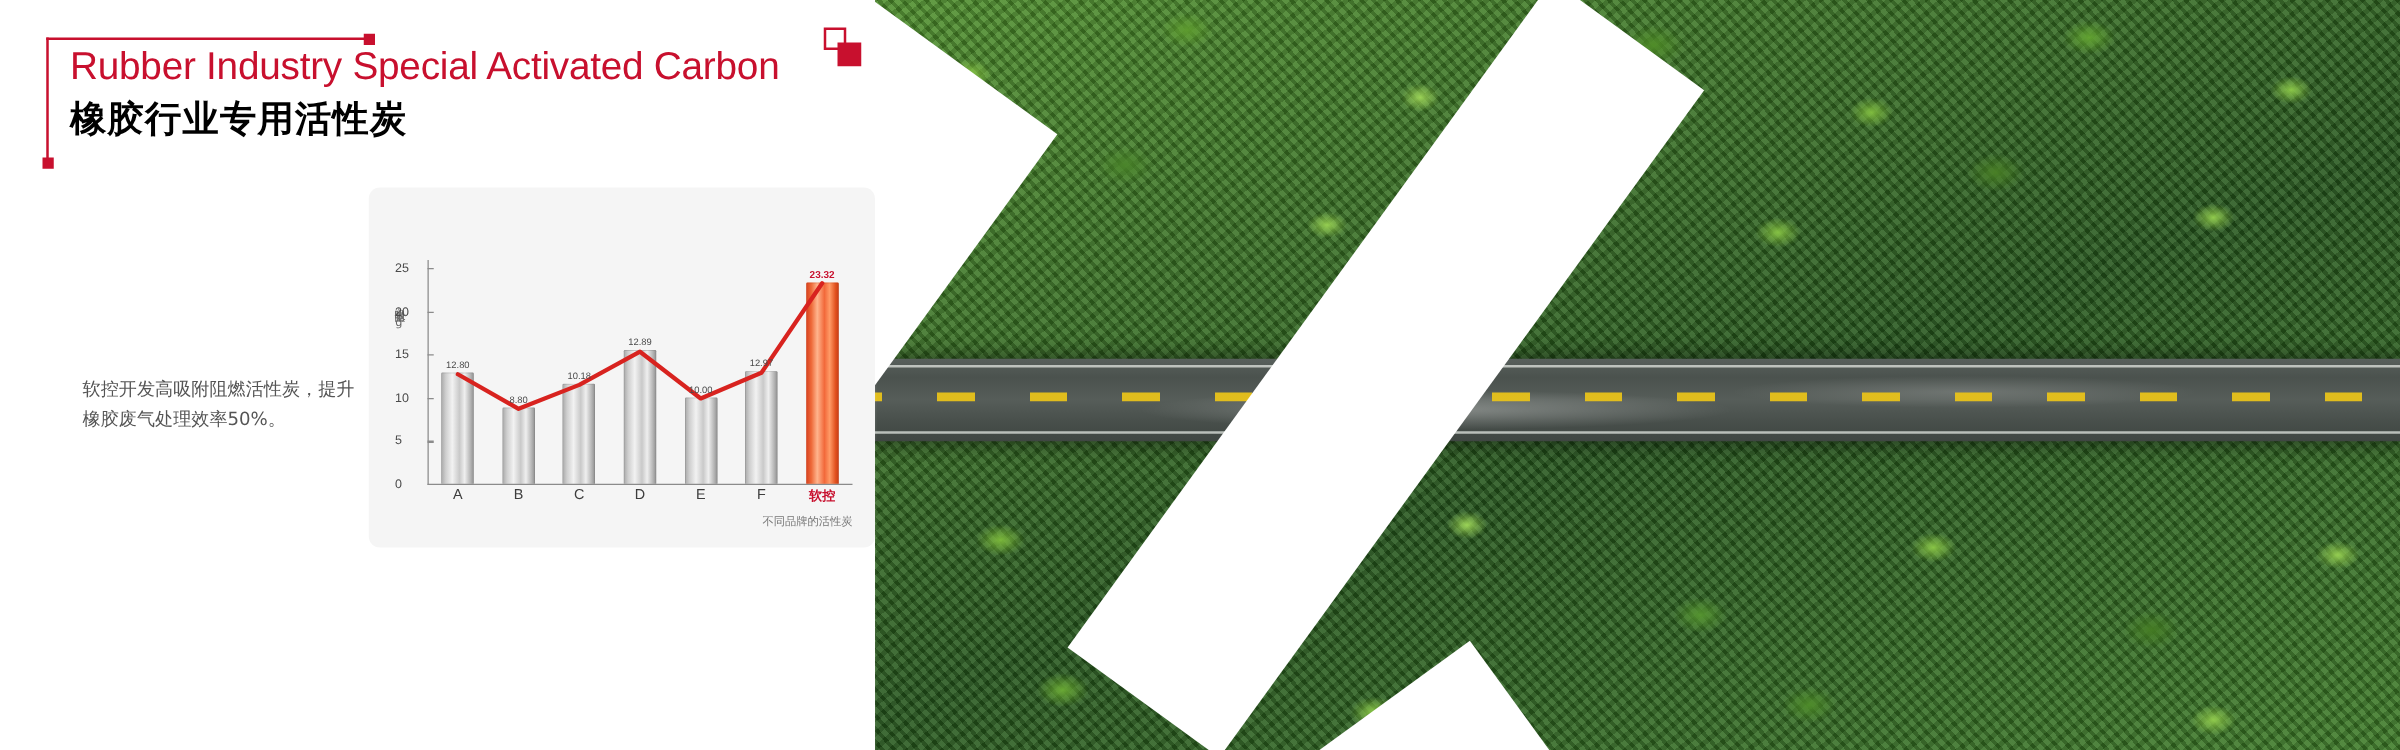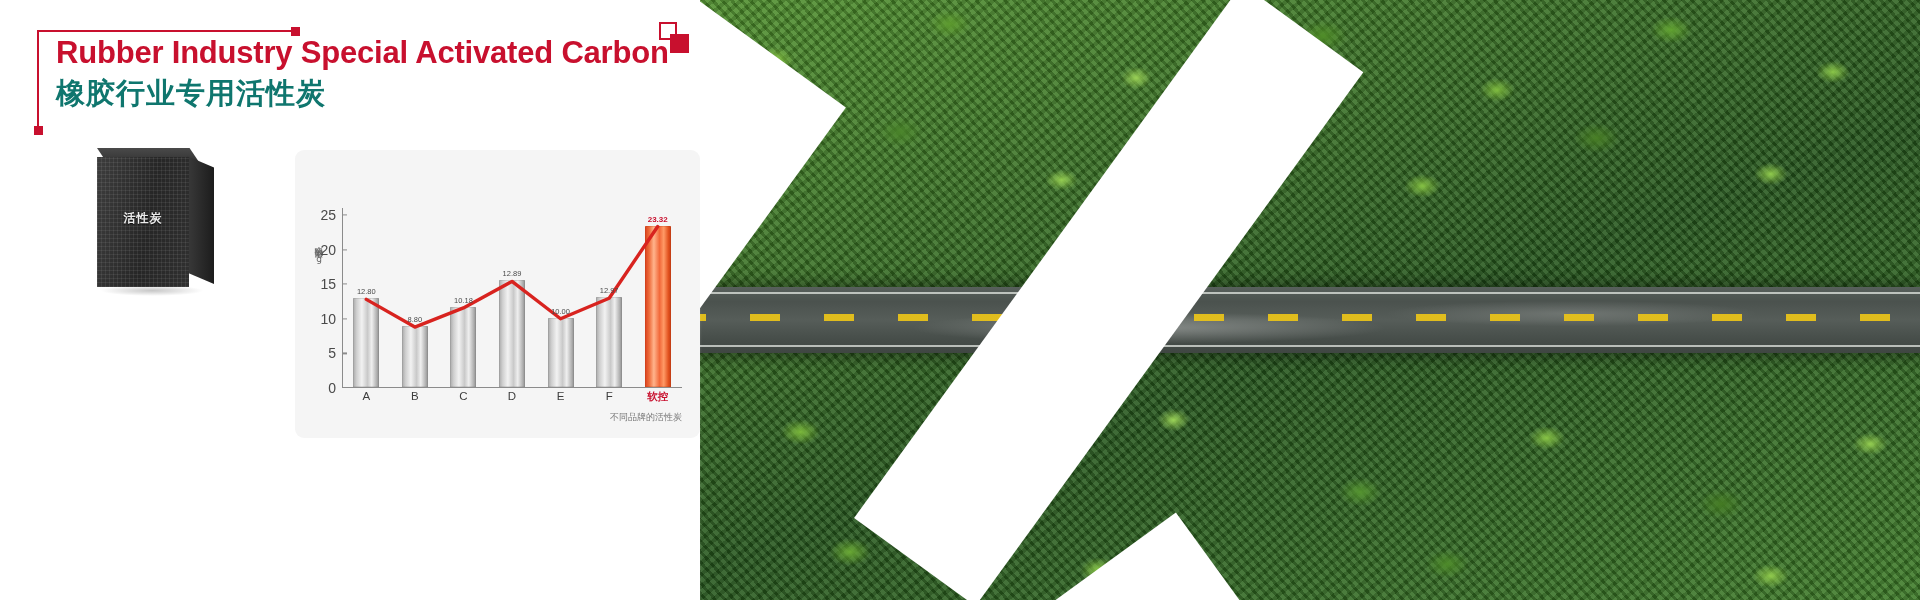--- a/index.html
+++ b/index.html
@@ -10,25 +10,25 @@
   
   .left-panel{position:absolute;left:0;top:0;width:860px;height:600px;background:#fff;z-index:5;}
 
   .bracket{position:absolute;left:37px;top:30px;width:258px;height:100px;
            border-left:2px solid #c8102e;border-top:2px solid #c8102e;
            border-right:0;border-bottom:0;box-sizing:border-box;pointer-events:none;}
   .bracket:before,.bracket:after{content:"";position:absolute;width:9px;height:9px;background:#c8102e;}
   .bracket:before{right:-5px;top:-5px;}
   .bracket:after{left:-5px;bottom:-5px;}
 
-  .title-en{position:absolute;left:56px;top:36px;font-size:31px;font-weight:bold;
+  .title-en{position:absolute;left:56px;top:36px;font-size:31px;font-weight:normal;
             color:#c8102e;letter-spacing:-0.2px;white-space:nowrap;line-height:34px;}
   .title-cn{position:absolute;left:56px;top:79px;font-size:29px;font-weight:bold;
-            color:#0f766e;letter-spacing:1px;white-space:nowrap;line-height:34px;
-            font-family:Liberation Mono, monospace;}
+            color:#000000;letter-spacing:1px;white-space:nowrap;line-height:34px;
+            font-family:Liberation Serif, serif;}
 
   .logo-mark{position:absolute;left:659px;top:22px;width:36px;height:34px;}
   .logo-mark .sq-a{position:absolute;left:0;top:0;width:18px;height:18px;
                    border:2.5px solid #c8102e;box-sizing:border-box;}
   .logo-mark .sq-b{position:absolute;left:11px;top:12px;width:19px;height:19px;background:#c8102e;}
 
   
   .carbon-wrap{position:absolute;left:86px;top:148px;width:128px;height:148px;}
   .carbon-top{position:absolute;left:11px;top:0;width:104px;height:17px;
     background:linear-gradient(180deg,#4a4a4a,#2e2e2e);
@@ -62,21 +62,21 @@
   .chart-title sub{font-size:8px;}
 
   .ylab{position:absolute;left:15px;top:60px;width:14px;color:#666;font-size:9px;
         line-height:11px;text-align:center;letter-spacing:1px;
         font-family:"DejaVu Sans","Liberation Sans",sans-serif;
         writing-mode:vertical-rl;text-orientation:upright;height:84px;}
 
   .plot{position:absolute;left:47px;top:58px;width:340px;height:180px;}
   .yaxis-line{position:absolute;left:0;top:0;width:1.4px;height:180px;background:#8b8b8b;}
   .xaxis-line{position:absolute;left:0;bottom:0;width:340px;height:1.4px;background:#8b8b8b;}
-  .ytick{position:absolute;left:-26px;width:20px;text-align:right;font-size:14px;color:#4a4a4a;
+  .ytick{position:absolute;left:-26px;width:20px;font-size:10px;color:#4a4a4a;
          transform:translateY(-50%);}
   .ytick-mark{position:absolute;left:0;width:5px;height:1.2px;background:#8b8b8b;transform:translateY(-50%);}
 
   .bars{position:absolute;left:0;bottom:1px;width:340px;height:179px;}
   .bar{position:absolute;bottom:0;width:26px;border-radius:1px 1px 0 0;}
   .bar.grey{background:linear-gradient(90deg,#a8a8a8 0%,#cfcfcf 14%,#f2f2f2 34%,#c9c9c9 56%,#efefef 72%,#b4b4b4 90%,#8f8f8f 100%);
             box-shadow:0 0 0 .5px rgba(120,120,120,.45) inset;}
   .bar.red{background:linear-gradient(90deg,#d8401d 0%,#ee6b3a 16%,#ffb48c 34%,#f2693a 56%,#ff9a66 72%,#e2521f 90%,#c43c14 100%);
            box-shadow:0 0 0 .5px rgba(180,60,20,.45) inset;}
   .vlabel{position:absolute;font-size:7.5px;color:#4a4a4a;transform:translateX(-50%);white-space:nowrap;}
@@ -166,28 +166,22 @@
     <div class="bracket"></div>
 
     <div class="title-en">Rubber Industry Special Activated Carbon</div>
     <div class="title-cn">橡胶行业专用活性炭</div>
 
     <div class="logo-mark">
       <span class="sq-a"></span>
       <span class="sq-b"></span>
     </div>
 
-    <div class="carbon-wrap">
-      <div class="carbon-top"></div>
-      <div class="carbon-side"></div>
-      <div class="carbon-face"></div>
-      <div class="carbon-label">活性炭</div>
-      <div class="carbon-shadow"></div>
-    </div>
-
+
+    <div class="desc-cn">软控开发高吸附阻燃活性炭，提升橡胶废气处理效率50%。</div>
 
     <div class="chart-card">
 
 
       <div class="ylab">吸附量·g</div>
 
       <div class="plot">
         <div class="yaxis-line"></div>
         <div class="xaxis-line"></div>
         <div id="yticks">

